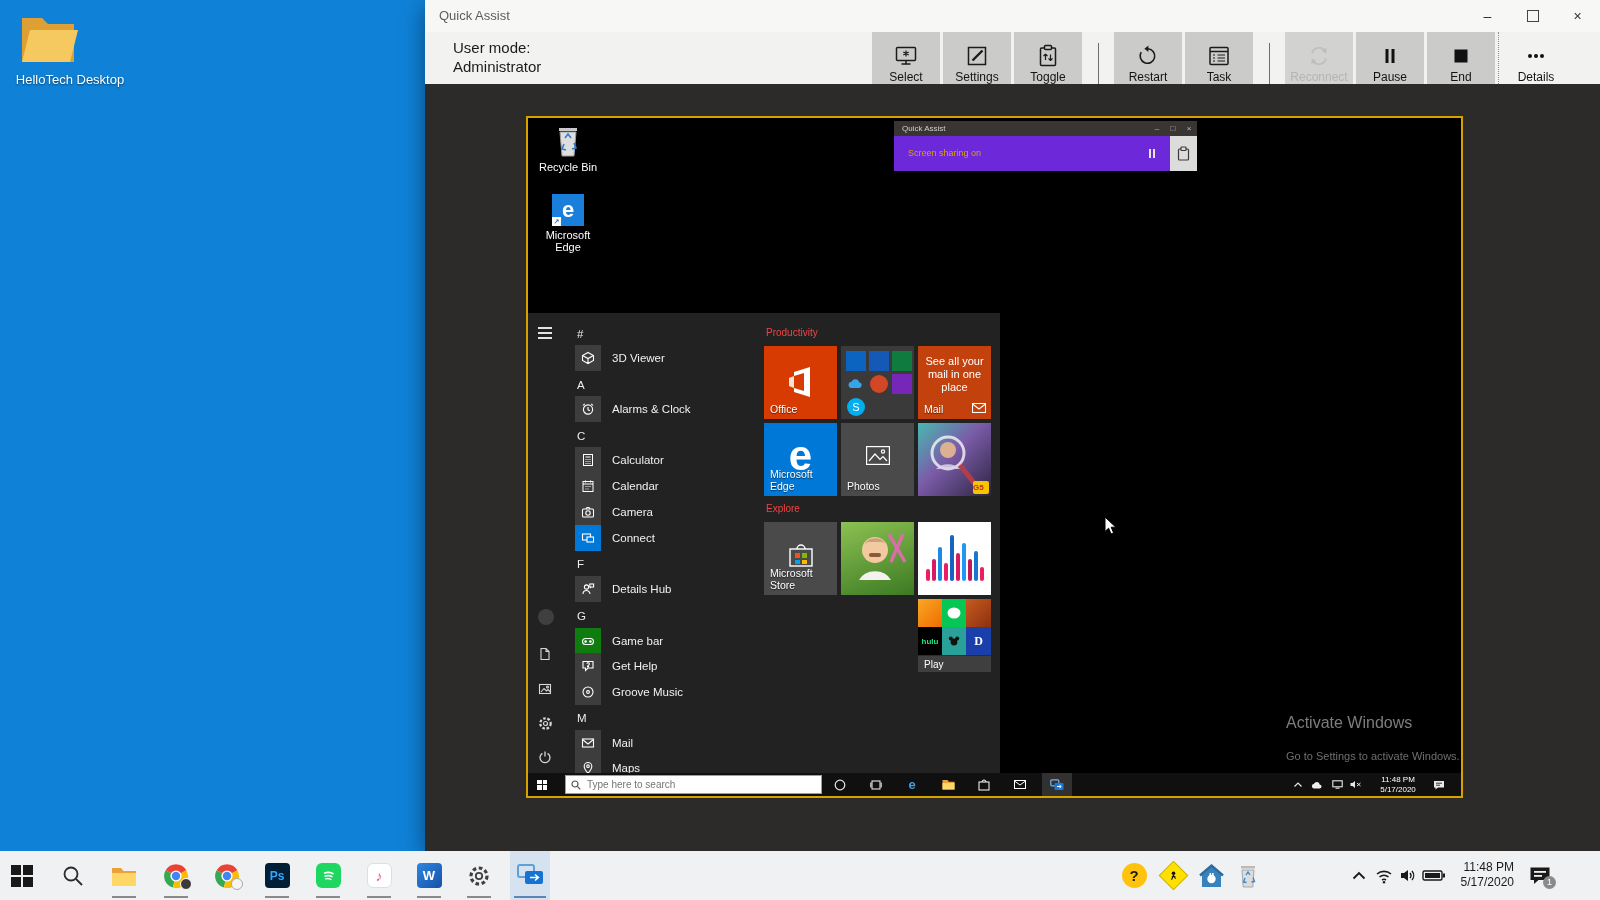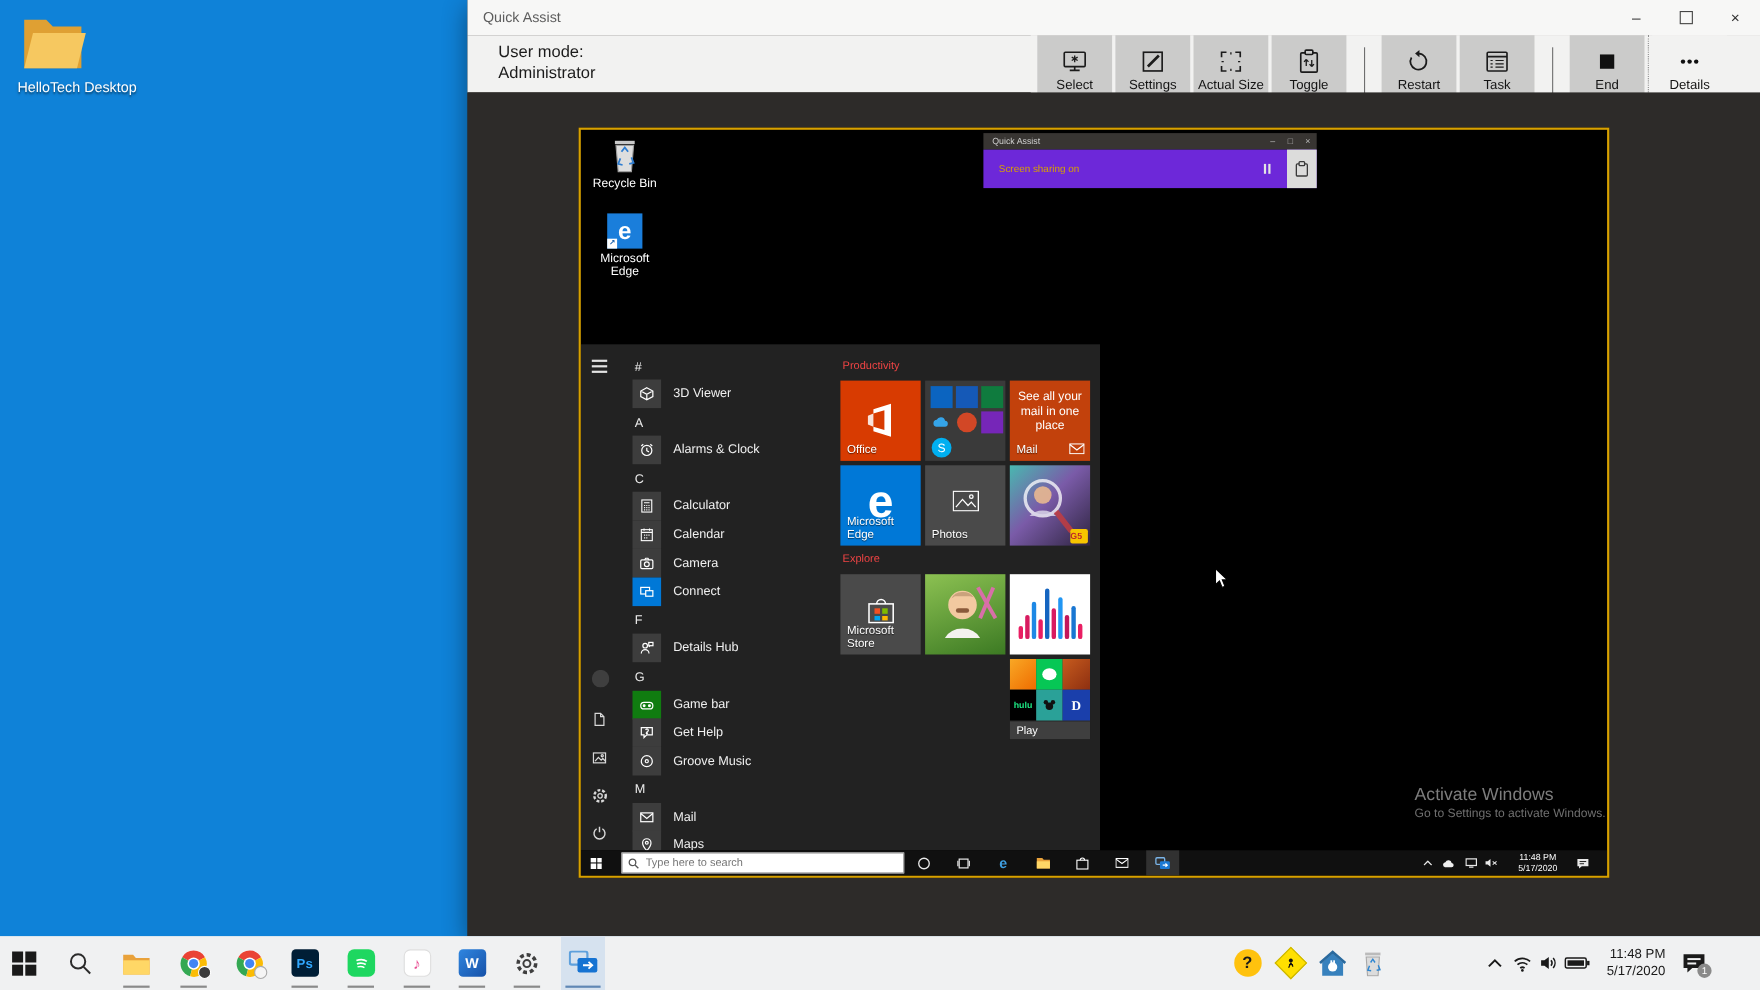--- a/index.html
+++ b/index.html
@@ -88,21 +88,21 @@
            box-sizing:border-box;display:flex;align-items:center;padding-left:5px;gap:4px;}
   #rsearch input{border:none;outline:none;background:transparent;font-size:10px;color:#555;width:200px;
                  font-family:"Liberation Sans","DejaVu Sans",sans-serif;}
   #rwin span{display:block;width:4.5px;height:4.5px;background:#fff;}
   #rwin{display:grid;grid-template-columns:4.5px 4.5px;gap:1px;}
   #rclock{position:absolute;left:843px;top:2px;width:54px;color:#fff;font-size:8px;line-height:9.5px;text-align:center;}
   #rshare-slot{background:rgba(255,255,255,.14);width:30px;}
 
   #watermark{position:absolute;left:758px;top:596px;color:#7d7d7d;}
   #watermark .l1{font-size:16px;}
-  #watermark .l2{font-size:11px;color:#6f6f6f;margin-top:2px;}
+  #watermark .l2{font-size:11px;color:#6f6f6f;margin-top:18px;}
 
   
   #ltb{position:absolute;left:0;top:851px;width:1600px;height:49px;background:#f0f1f2;}
   .slot{position:absolute;top:0;width:40px;height:49px;display:flex;align-items:center;justify-content:center;}
   .slot .under{position:absolute;bottom:2px;left:8px;width:24px;height:2px;background:#8a8a8a;}
   .slot.active{background:#d6e2ef;}
   .slot.active .under{left:4px;width:32px;background:#5f87b5;}
   .badge-dot{position:absolute;right:4px;bottom:10px;width:10px;height:10px;border-radius:50%;border:1px solid #fff;}
   #ps-ic{width:25px;height:25px;background:#001e36;border-radius:4px;color:#31a8ff;font-weight:bold;font-size:12px;
          display:flex;align-items:center;justify-content:center;}
@@ -165,29 +165,20 @@
         <svg width="26" height="26" viewBox="0 0 26 26" fill="none" stroke="#1b1b1b" stroke-width="1.5">
           <rect x="4.5" y="4.5" width="17" height="17"></rect>
           <path d="M8.5 17.5 L18.5 7.5" stroke-width="2.4"></path>
         </svg>
       </span>
       <span>Settings</span>
     </div>
     <div class="tbtn">
       <span class="ic">
         <svg width="26" height="26" viewBox="0 0 26 26" fill="none" stroke="#1b1b1b" stroke-width="1.5">
-          <path d="M4.5 9 V4.5 H9 M17 4.5 H21.5 V9 M21.5 17 V21.5 H17 M9 21.5 H4.5 V17"></path>
-          <path d="M13 4.5 v2 M13 19.5 v2 M4.5 13 h2 M19.5 13 h2" stroke-width="1.2"></path>
-        </svg>
-      </span>
-      <span>Actual Size</span>
-    </div>
-    <div class="tbtn">
-      <span class="ic">
-        <svg width="26" height="26" viewBox="0 0 26 26" fill="none" stroke="#1b1b1b" stroke-width="1.5">
           <rect x="5.5" y="5" width="15" height="17.5" rx="1"></rect>
           <rect x="9.5" y="2.5" width="7" height="4" rx="1" fill="#cbcbca"></rect>
           <path d="M10.5 17 V11 M10.5 11 l-2 2.2 M10.5 11 l2 2.2" stroke-width="1.2"></path>
           <path d="M15.5 11.5 V17.5 M15.5 17.5 l-2 -2.2 M15.5 17.5 l2 -2.2" stroke-width="1.2"></path>
         </svg>
       </span>
       <span>Toggle Instruction Channel</span>
     </div>
     <div class="tbsep">
         <i></i>
@@ -207,20 +198,40 @@
           <rect x="4" y="4.5" width="18" height="17" rx="1"></rect>
           <path d="M4 8.5 h18"></path>
           <path d="M7 12 h2 M7 15 h2 M7 18 h2 M11.5 12 h7.5 M11.5 15 h7.5 M11.5 18 h7.5" stroke-width="1.1"></path>
         </svg>
       </span>
       <span>Task Manager</span>
     </div>
     <div class="tbsep">
         <i></i>
       </div>
+    <div class="tbtn disabled">
+      <span class="ic">
+        <svg width="26" height="26" viewBox="0 0 26 26" fill="none" stroke="#bdbdbb" stroke-width="1.6">
+          <path d="M6 10.5 a7.2 7.2 0 0 1 13 -2.5"></path>
+          <polygon points="20.6,5 20.2,10.8 15.8,7.4" fill="#bdbdbb" stroke="none"></polygon>
+          <path d="M20 15.5 a7.2 7.2 0 0 1 -13 2.5"></path>
+          <polygon points="5.4,21 5.8,15.2 10.2,18.6" fill="#bdbdbb" stroke="none"></polygon>
+        </svg>
+      </span>
+      <span>Reconnect</span>
+    </div>
+    <div class="tbtn">
+      <span class="ic">
+        <svg width="26" height="26" viewBox="0 0 26 26">
+          <rect x="8.5" y="6" width="3" height="14" fill="#111"></rect>
+          <rect x="14.5" y="6" width="3" height="14" fill="#111"></rect>
+        </svg>
+      </span>
+      <span>Pause</span>
+    </div>
     <div class="tbtn">
       <span class="ic">
         <svg width="26" height="26" viewBox="0 0 26 26">
             <rect x="6.5" y="6.5" width="13" height="13" fill="#111"></rect>
           </svg>
       </span>
       <span>End</span>
     </div>
     <div class="tbdot"></div>
     <div class="tbtn" style="background:#f2f2f1">

